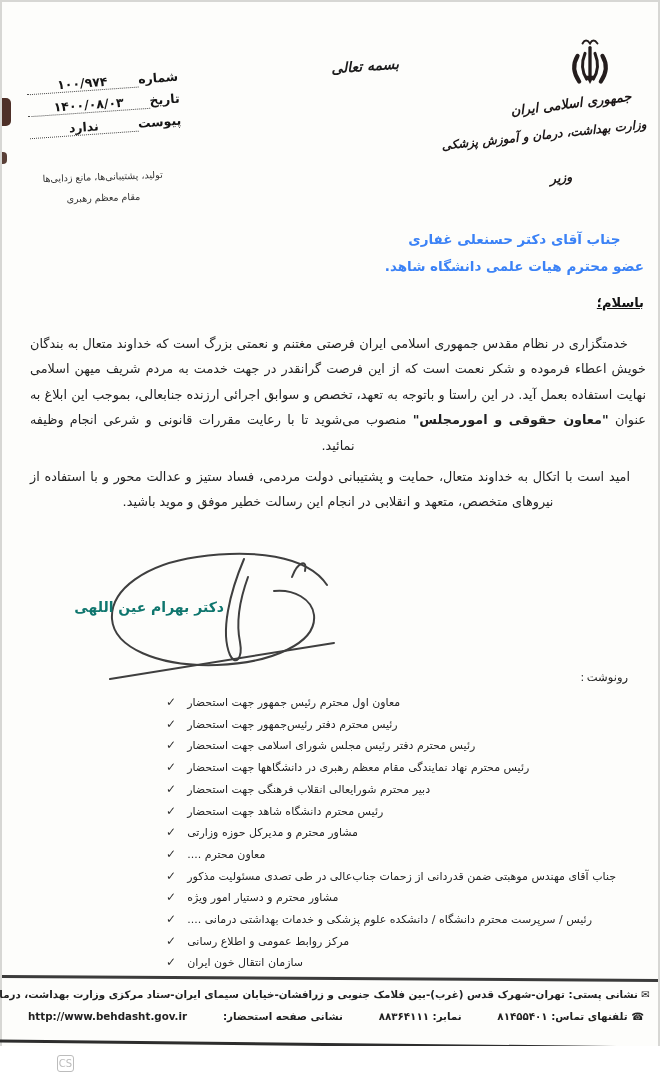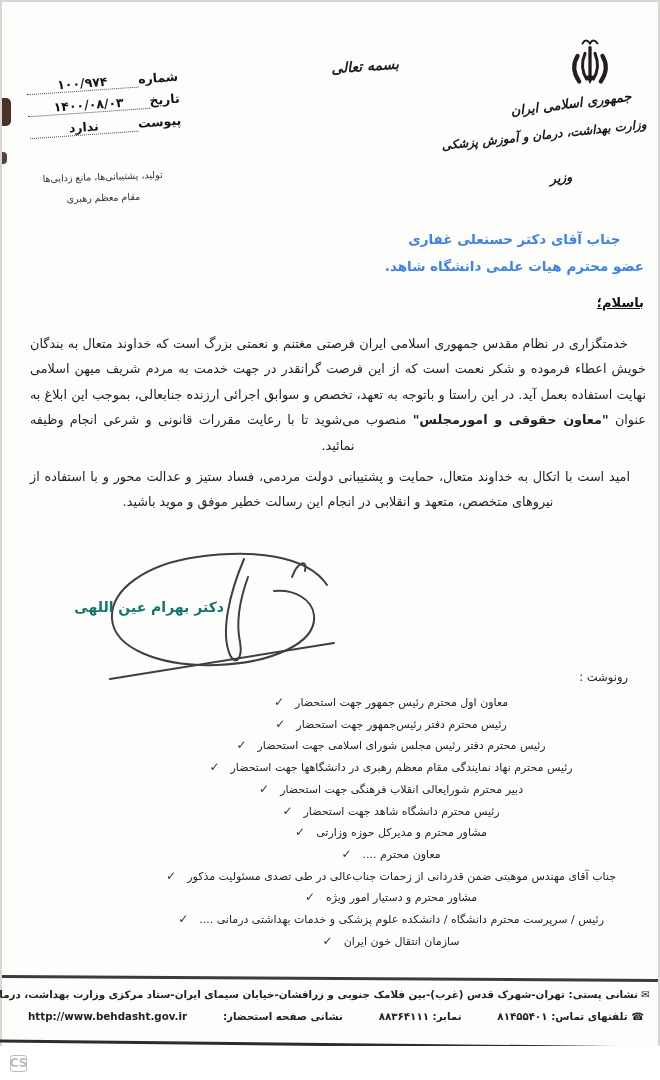--- a/index.html
+++ b/index.html
@@ -43,39 +43,39 @@
   .p1{top:316px;text-indent:18px;}
   .p2{top:449px;text-indent:16px;}
   .bold-seg{font-weight:bold;}
 
   
   .sig{position:absolute;top:545px;left:100px;width:240px;height:140px;}
   .sig-name{position:absolute;top:52px;right:118px;font-size:14px;font-weight:bold;
             white-space:nowrap;direction:rtl;color:#0f766e;}
 
   
-  .cc-heading{position:absolute;top:668px;right:30px;font-size:11.5px;direction:rtl;color:#222;}
+  .cc-heading{position:absolute;top:668px;right:30px;font-size:11.5px;direction:rtl;color:#222;font-family:Liberation Serif, serif;}
   .cc-list{position:absolute;top:690px;right:42px;direction:rtl;}
-  .cc-row{text-align:center;font-size:11px;line-height:21.7px;white-space:nowrap;color:#242424;}
+  .cc-row{text-align:left;font-size:11px;line-height:21.7px;white-space:nowrap;color:#242424;}
   .cc-check{display:inline-block;margin-inline-start:11px;font-size:12px;font-weight:bold;color:#303030;}
 
   
   .rule-top{position:absolute;top:975px;left:0;right:0;height:2.5px;background:#3b3b3b;transform:rotate(0.35deg);}
   .footer-line1{position:absolute;top:986px;left:8px;right:8px;direction:rtl;text-align:center;
                 font-size:10.3px;font-weight:bold;color:#222;white-space:nowrap;}
   .footer-line2{position:absolute;top:1008px;left:26px;right:14px;direction:rtl;display:flex;
                 justify-content:space-between;font-size:10.3px;font-weight:bold;color:#222;}
   .footer-line2 span{white-space:nowrap;}
   .rule-bottom{position:absolute;top:1041px;left:-4px;right:-4px;height:3px;background:#2d2d2d;transform:rotate(0.6deg);}
 
   
   .cam-bar{position:absolute;left:0;right:0;bottom:0;height:34px;background:#ffffff;
            display:flex;align-items:center;padding-left:10px;}
   .cs-icon{width:15px;height:15px;border:1.6px solid #bcbcbc;border-radius:3px;color:#bcbcbc;
-           font-size:12px;font-weight:bold;display:flex;align-items:center;justify-content:center;margin-right:7px;}
+           font-size:10px;font-weight:normal;display:flex;align-items:center;justify-content:center;margin-right:7px;margin-left:47px;}
   .cam-text{font-size:15px;color:#b5b5b5;letter-spacing:0.3px;margin-top:48px;}
 
   
   .edge-mark1{position:absolute;top:96px;left:0;width:9px;height:28px;background:#4e3028;border-radius:0 5px 5px 0;}
   .edge-mark2{position:absolute;top:150px;left:0;width:5px;height:12px;background:#5a4038;border-radius:0 4px 4px 0;}
 </style>
 </head>
 <body>
 
 <div class="scan">
@@ -147,20 +147,21 @@
     <div class="cc-row"><span>رئیس محترم دفتر رئیس‌جمهور جهت استحضار</span><span class="cc-check">✓</span></div>
     <div class="cc-row"><span>رئیس محترم دفتر رئیس مجلس شورای اسلامی جهت استحضار</span><span class="cc-check">✓</span></div>
     <div class="cc-row"><span>رئیس محترم نهاد نمایندگی مقام معظم رهبری در دانشگاهها جهت استحضار</span><span class="cc-check">✓</span></div>
     <div class="cc-row"><span>دبیر محترم شورایعالی انقلاب فرهنگی جهت استحضار</span><span class="cc-check">✓</span></div>
     <div class="cc-row"><span>رئیس محترم دانشگاه شاهد جهت استحضار</span><span class="cc-check">✓</span></div>
     <div class="cc-row"><span>مشاور محترم و مدیرکل حوزه وزارتی</span><span class="cc-check">✓</span></div>
     <div class="cc-row"><span>معاون محترم ....</span><span class="cc-check">✓</span></div>
     <div class="cc-row"><span>جناب آقای مهندس موهبتی ضمن قدردانی از زحمات جناب‌عالی در طی تصدی مسئولیت مذکور</span><span class="cc-check">✓</span></div>
     <div class="cc-row"><span>مشاور محترم و دستیار امور ویژه</span><span class="cc-check">✓</span></div>
     <div class="cc-row"><span>رئیس / سرپرست محترم دانشگاه / دانشکده علوم پزشکی و خدمات بهداشتی درمانی ....</span><span class="cc-check">✓</span></div>
+    <div class="cc-row"><span>مرکز روابط عمومی و اطلاع رسانی</span><span class="cc-check">✓</span></div>
     <div class="cc-row"><span>سازمان انتقال خون ایران</span><span class="cc-check">✓</span></div>
   </div>
 
   <div class="rule-top"></div>
   <div class="footer-line1">
     <span>✉</span>
     <span>نشانی پستی:</span>
     <span>تهران-شهرک قدس (غرب)-بین فلامک جنوبی و زرافشان-خیابان سیمای ایران-ستاد مرکزی وزارت بهداشت، درمان و آموزش پزشکی</span>
   </div>
   <div class="footer-line2">

